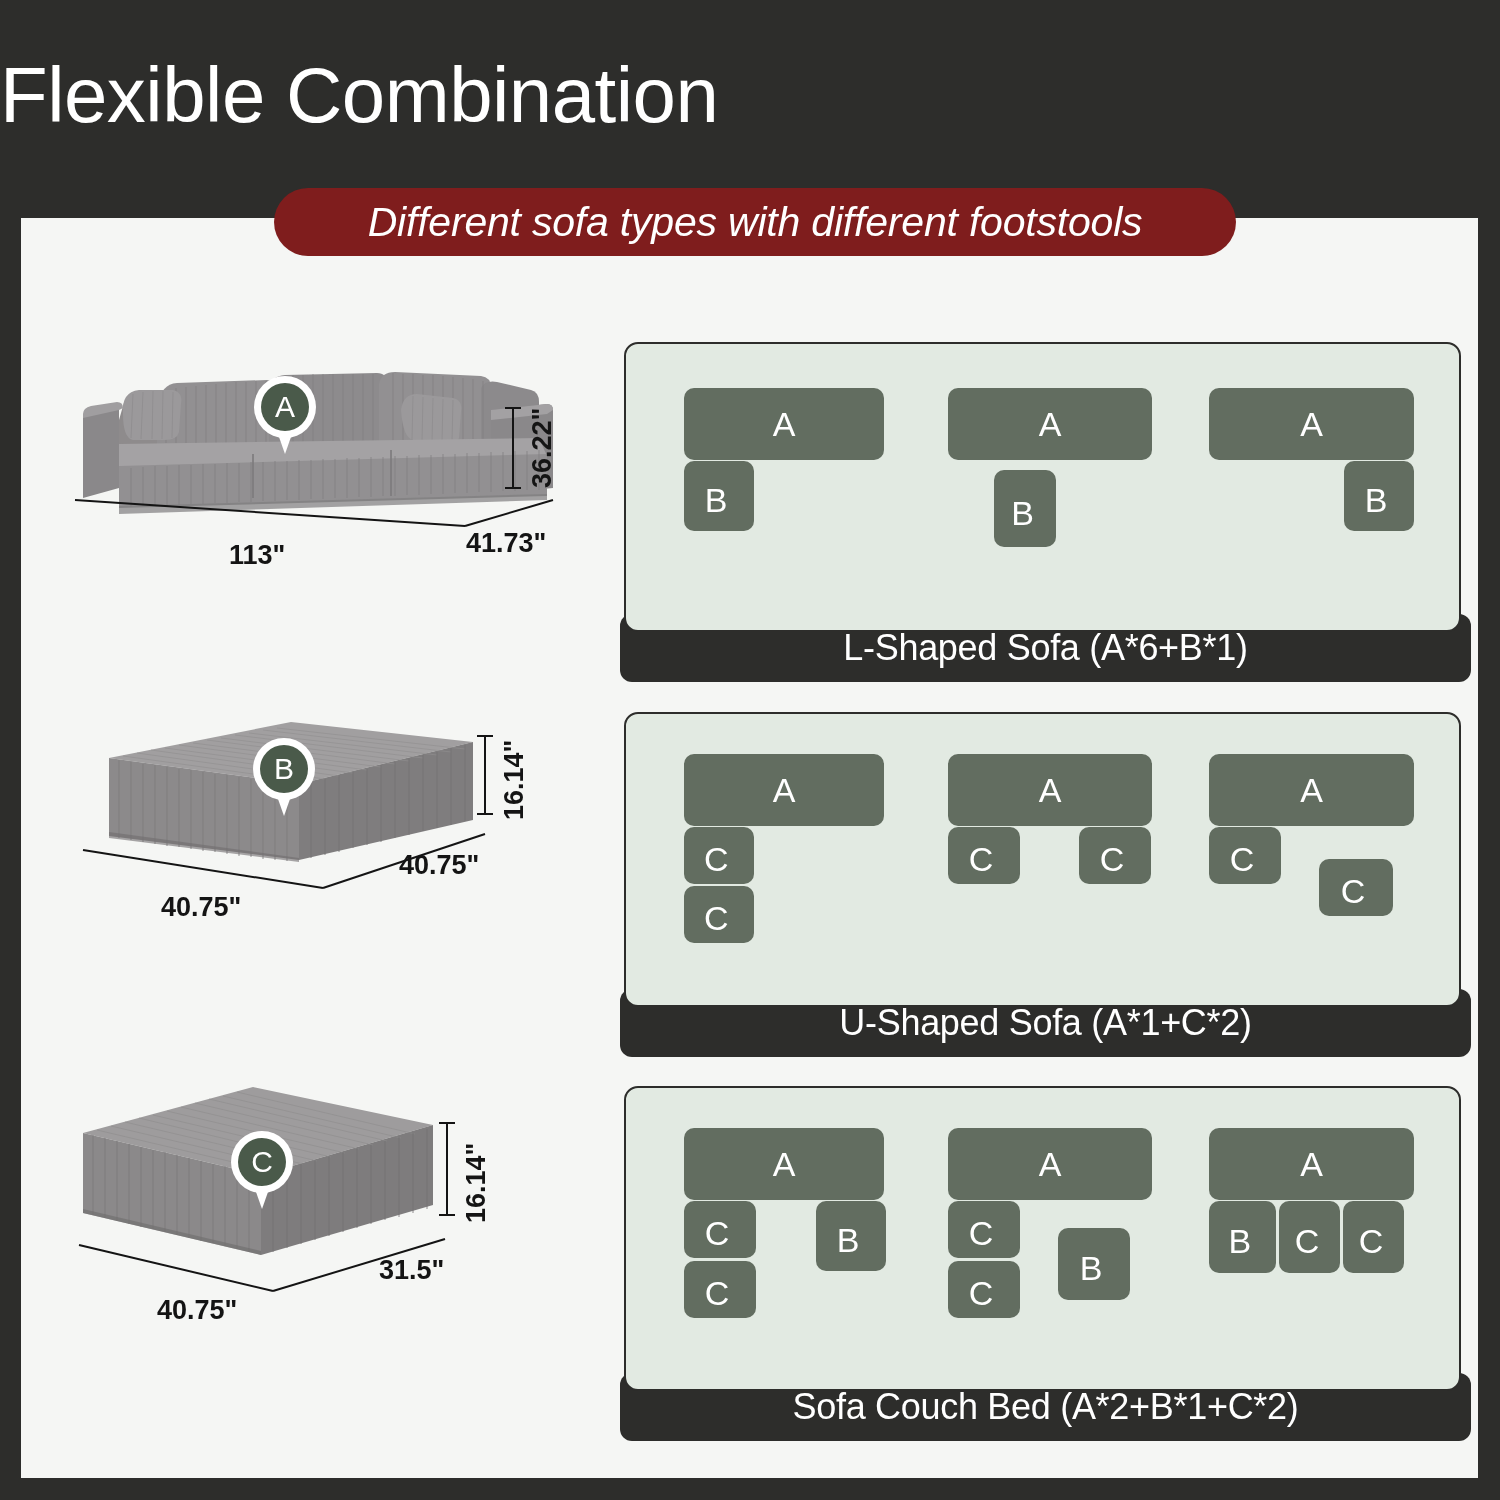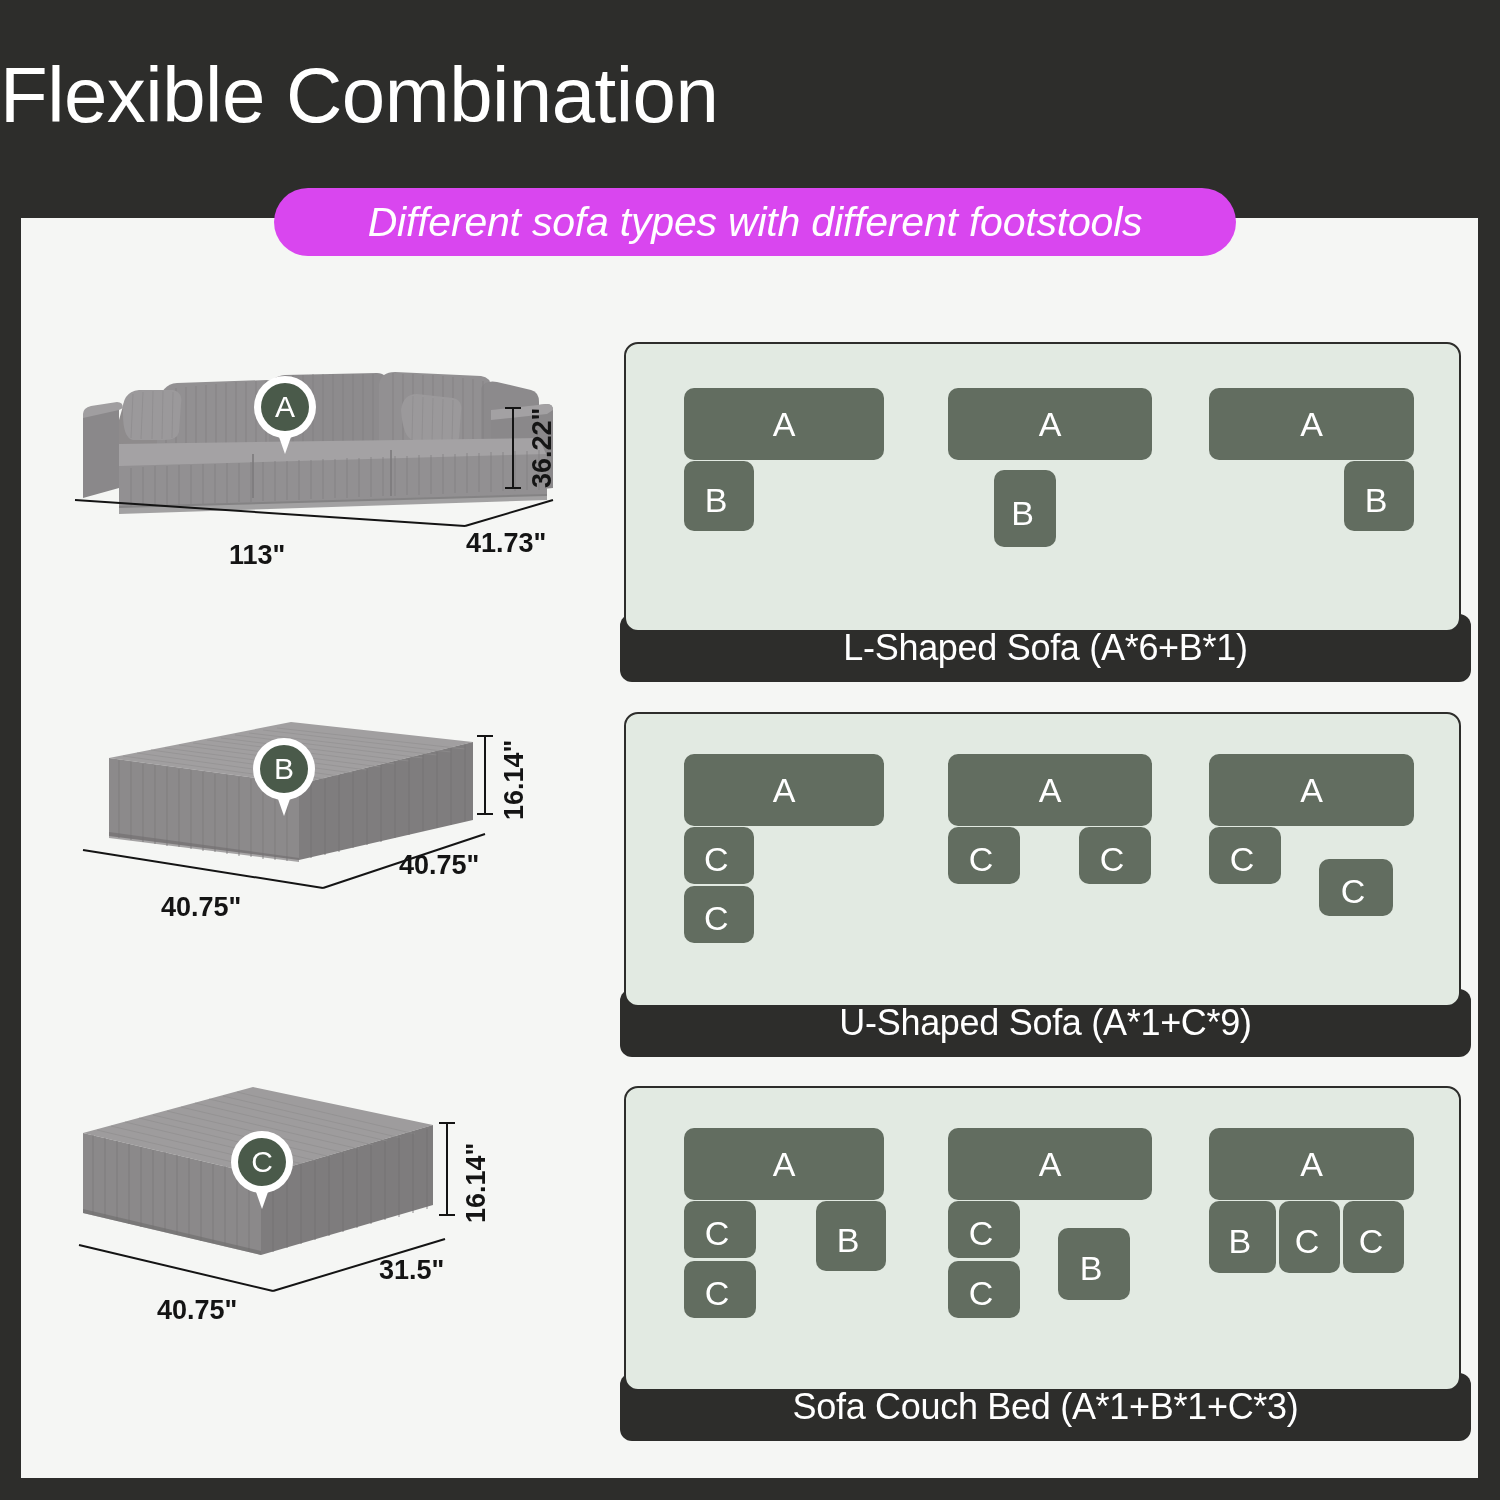--- a/index.html
+++ b/index.html
@@ -27,21 +27,21 @@
     font-size: 78px;
     font-weight: 400;
     letter-spacing: -0.5px;
     line-height: 90px;
     white-space: nowrap;
   }
   #subtitle-pill {
     position: absolute;
     left: 274px; top: 188px;
     width: 962px; height: 68px;
-    background: #d946ef;
+    background: #7f1d1d;
     border-radius: 34px;
     display: flex; align-items: center; justify-content: center;
     z-index: 5;
   }
   #subtitle-text {
     color: #ffffff;
     font-size: 41px;
     font-style: italic;
     font-weight: 400;
     white-space: nowrap;
@@ -482,21 +482,21 @@
           <span>A</span>
         </div>
       <div class="blk small" style="left:718px; top:117px; width:70px; height:70px;">
           <span>B</span>
         </div>
     </div>
   </div>
 
   <div class="combo-card" style="top:494px;">
     <div class="combo-footer" style="top:277px;">
-      <span class="combo-footer-label">U-Shaped Sofa (A*1+C*9)</span>
+      <span class="combo-footer-label">U-Shaped Sofa (A*1+C*2)</span>
     </div>
     <div class="combo-body" style="height:295px;">
       <div class="blk" style="left:58px; top:40px; width:200px; height:72px;">
           <span>A</span>
         </div>
       <div class="blk small" style="left:58px; top:113px; width:70px; height:57px;">
           <span>C</span>
         </div>
       <div class="blk small" style="left:58px; top:172px; width:70px; height:57px;">
           <span>C</span>
@@ -519,21 +519,21 @@
           <span>C</span>
         </div>
       <div class="blk small" style="left:693px; top:145px; width:74px; height:57px;">
           <span>C</span>
         </div>
     </div>
   </div>
 
   <div class="combo-card" style="top:868px;">
     <div class="combo-footer" style="top:287px;">
-      <span class="combo-footer-label">Sofa Couch Bed (A*1+B*1+C*3)</span>
+      <span class="combo-footer-label">Sofa Couch Bed (A*2+B*1+C*2)</span>
     </div>
     <div class="combo-body" style="height:305px;">
       <div class="blk" style="left:58px; top:40px; width:200px; height:72px;">
           <span>A</span>
         </div>
       <div class="blk small" style="left:58px; top:113px; width:72px; height:57px;">
           <span>C</span>
         </div>
       <div class="blk small" style="left:58px; top:173px; width:72px; height:57px;">
           <span>C</span>

